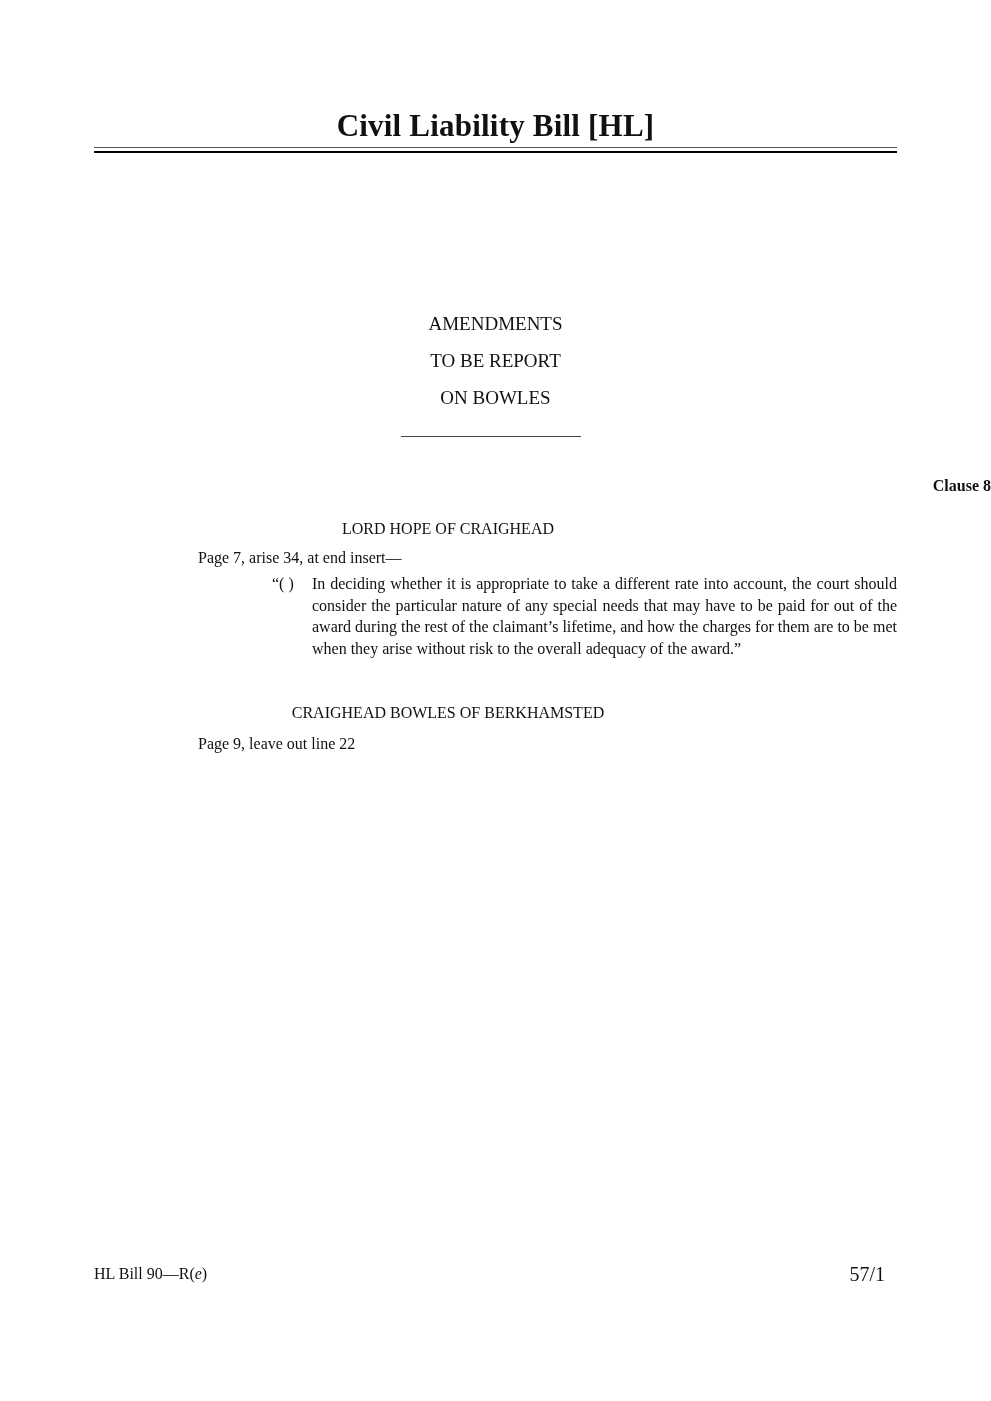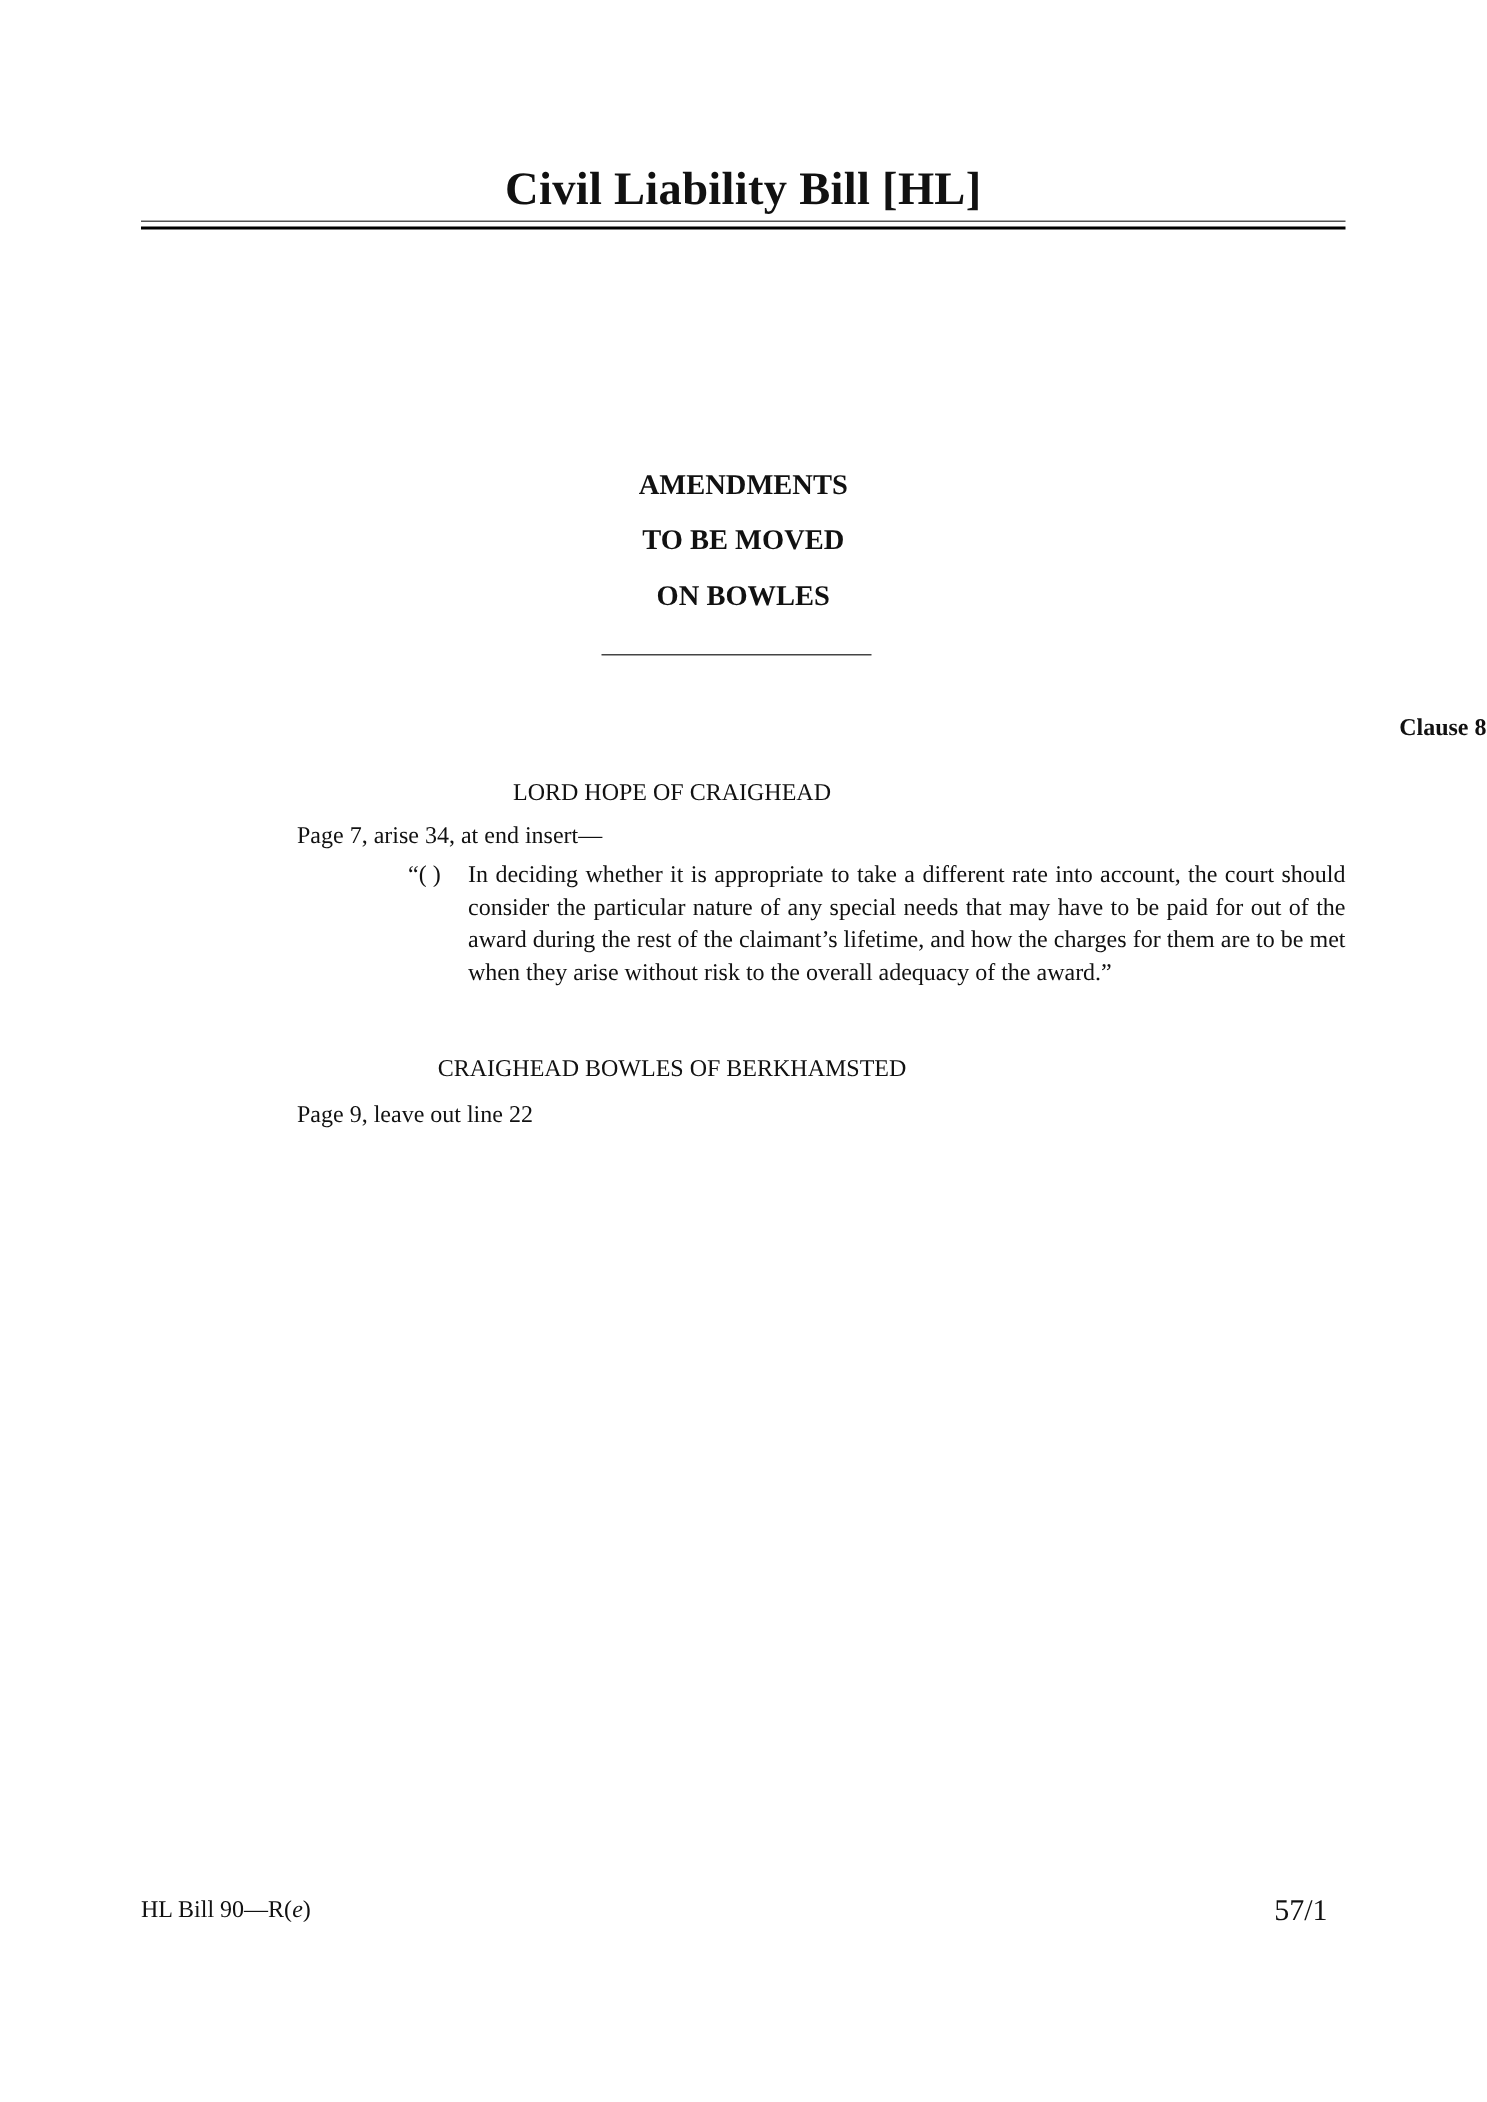--- a/index.html
+++ b/index.html
@@ -43,21 +43,20 @@
       background: #000000;
     }
     .heading-block {
       position: absolute;
       left: 0;
       width: 991px;
       top: 305px;
       text-align: center;
       font-size: 19px;
       line-height: 37px;
-      font-weight: bold;
     }
     .separator {
       position: absolute;
       left: 401px;
       width: 180px;
       top: 436px;
       height: 1px;
       background: #444444;
     }
     .clause-heading {
@@ -124,21 +123,21 @@
   </style>
 </head>
 <body>
 
 <div class="page-title">Civil Liability Bill [HL]</div>
 <div class="title-rule-thin"></div>
 <div class="title-rule-thick"></div>
 
 <div class="heading-block">
   <div>AMENDMENTS</div>
-  <div>TO BE MOVED</div>
+  <div>TO BE REPORT</div>
   <div>ON BOWLES</div>
 </div>
 
 <div class="separator"></div>
 
 <div class="clause-heading">Clause 8</div>
 
 <div class="member-name" style="top:518px;">LORD HOPE OF CRAIGHEAD</div>
 <div class="instruction" style="top:547px;">Page 7, arise 34, at end insert—</div>
 

